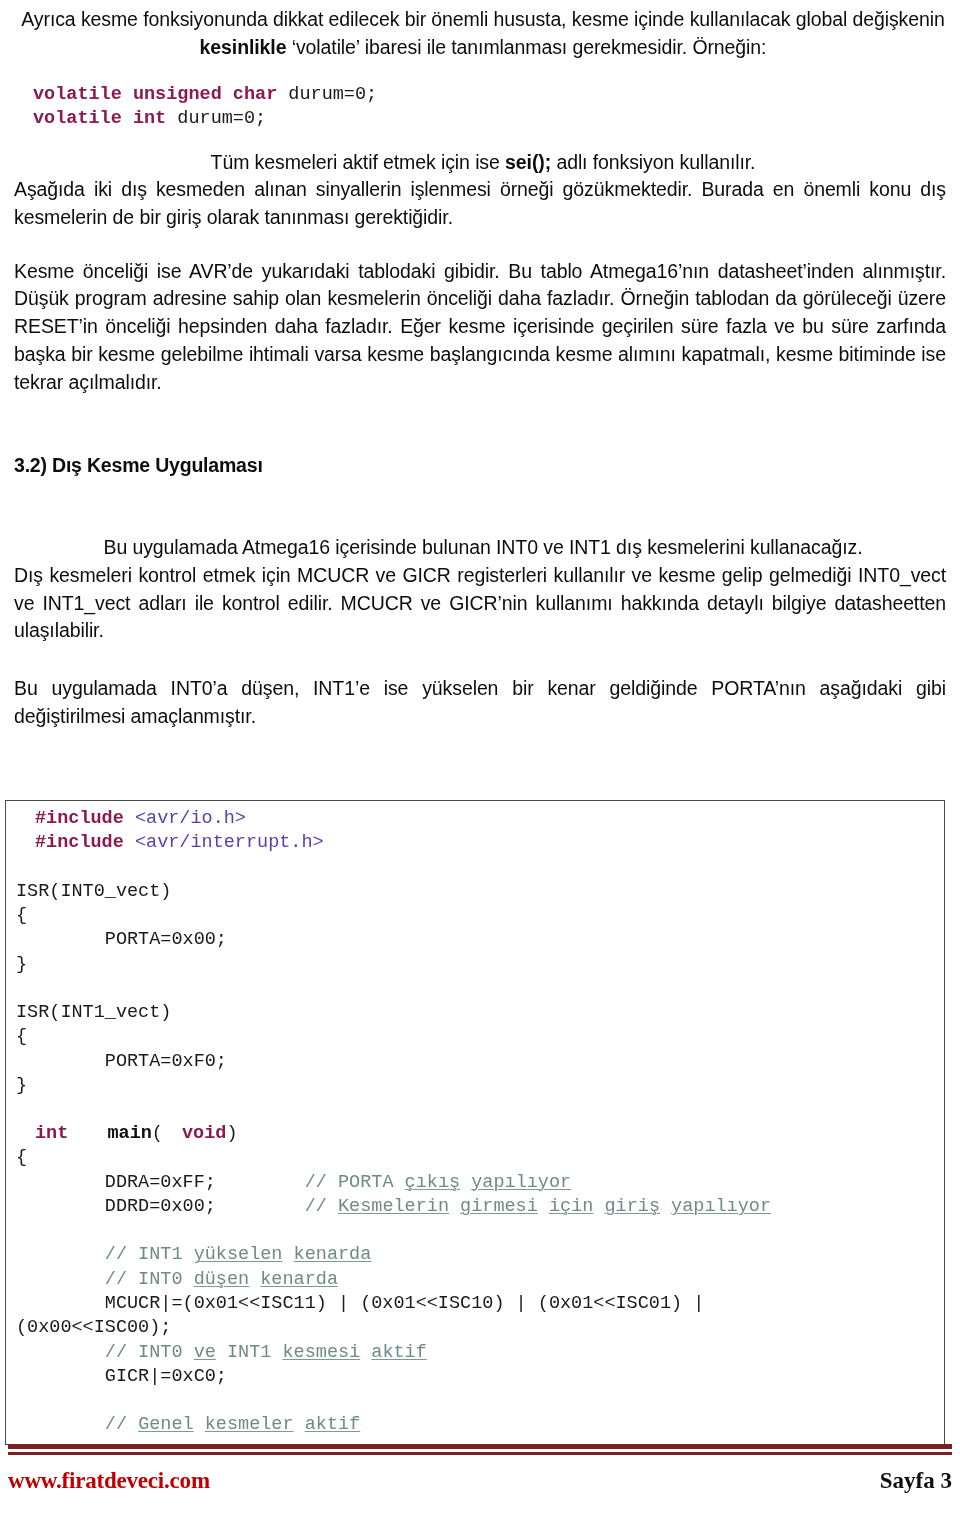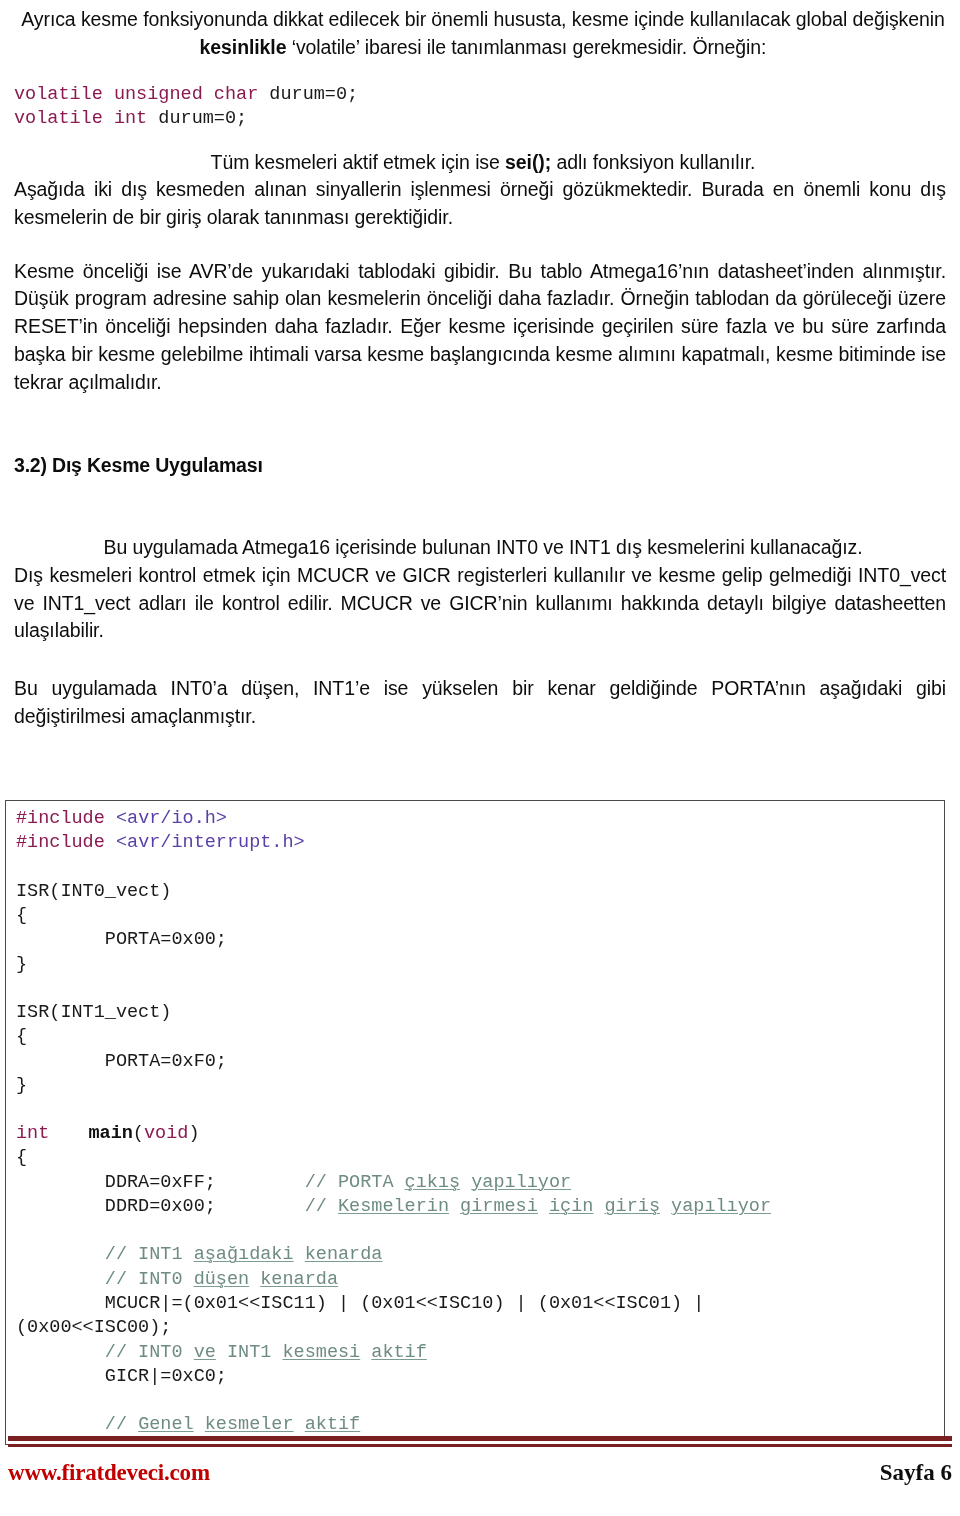--- a/index.html
+++ b/index.html
@@ -47,21 +47,21 @@
   .spacer-38 { height: 38px; }
 
   
   .codeline {
     font-family: "Liberation Mono", "DejaVu Sans Mono", monospace;
     font-size: 18.5px;
     line-height: 1.28;
     color: #1a1a1a;
     white-space: pre;
   }
-  .kw { color: #8b1a52; font-weight: normal; }
+  .kw { color: #8b1a52; font-weight: bold; margin-left: 19px; }
   .inc { color: #5b3fa8; }
   .fnname { color: #111111; font-weight: bold; margin-left: 28px; }
   .cmt { color: #6e8b84; }
   .sp { text-decoration: underline; text-decoration-color: #7c9b93; text-decoration-thickness: 1px; text-underline-offset: 2px; }
 
   
   .heading {
     font-size: 19.5px;
     font-weight: bold;
     color: #0d0d0d;
@@ -203,42 +203,42 @@
 
     <div class="codeline">{</div>
 
 
     <div class="codeline"><span>        DDRA=0xFF;</span><span class="cmt">        // </span><span class="cmt">PORTA </span><span class="cmt sp">çıkış</span><span class="cmt"> </span><span class="cmt sp">yapılıyor</span></div>
 
     <div class="codeline"><span>        DDRD=0x00;</span><span class="cmt">        // </span><span class="cmt sp">Kesmelerin</span><span class="cmt"> </span><span class="cmt sp">girmesi</span><span class="cmt"> </span><span class="cmt sp">için</span><span class="cmt"> </span><span class="cmt sp">giriş</span><span class="cmt"> </span><span class="cmt sp">yapılıyor</span></div>
 
     <div class="cb-blank"></div>
 
-    <div class="codeline"><span class="cmt">        // INT1 </span><span class="cmt sp">aşağıdaki</span><span class="cmt"> </span><span class="cmt sp">kenarda</span></div>
+    <div class="codeline"><span class="cmt">        // INT1 </span><span class="cmt sp">yükselen</span><span class="cmt"> </span><span class="cmt sp">kenarda</span></div>
 
     <div class="codeline"><span class="cmt">        // INT0 </span><span class="cmt sp">düşen</span><span class="cmt"> </span><span class="cmt sp">kenarda</span></div>
 
     <div class="codeline">        MCUCR|=(0x01&lt;&lt;ISC11) | (0x01&lt;&lt;ISC10) | (0x01&lt;&lt;ISC01) | </div>
     <div class="codeline">(0x00&lt;&lt;ISC00);</div>
 
     <div class="codeline"><span class="cmt">        // INT0 </span><span class="cmt sp">ve</span><span class="cmt"> INT1 </span><span class="cmt sp">kesmesi</span><span class="cmt"> </span><span class="cmt sp">aktif</span></div>
 
     <div class="codeline">        GICR|=0xC0;</div>
 
     <div class="cb-blank"></div>
 
     <div class="codeline"><span class="cmt">        // </span><span class="cmt sp">Genel</span><span class="cmt"> </span><span class="cmt sp">kesmeler</span><span class="cmt"> </span><span class="cmt sp">aktif</span></div>
 
   </div>
 
-  <div class="footer" style="height:80px;">
+  <div class="footer" style="height:72px;">
     <div class="rule-wrap">
       <div class="rule-thick"></div>
       <div class="rule-gap"></div>
       <div class="rule-thin"></div>
     </div>
     <div class="footer-row">
       <span class="site">www.firatdeveci.com</span>
-      <span class="pageno">Sayfa 6</span>
+      <span class="pageno">Sayfa 3</span>
     </div>
   </div>
 
 </div>
 
 </body></html>

